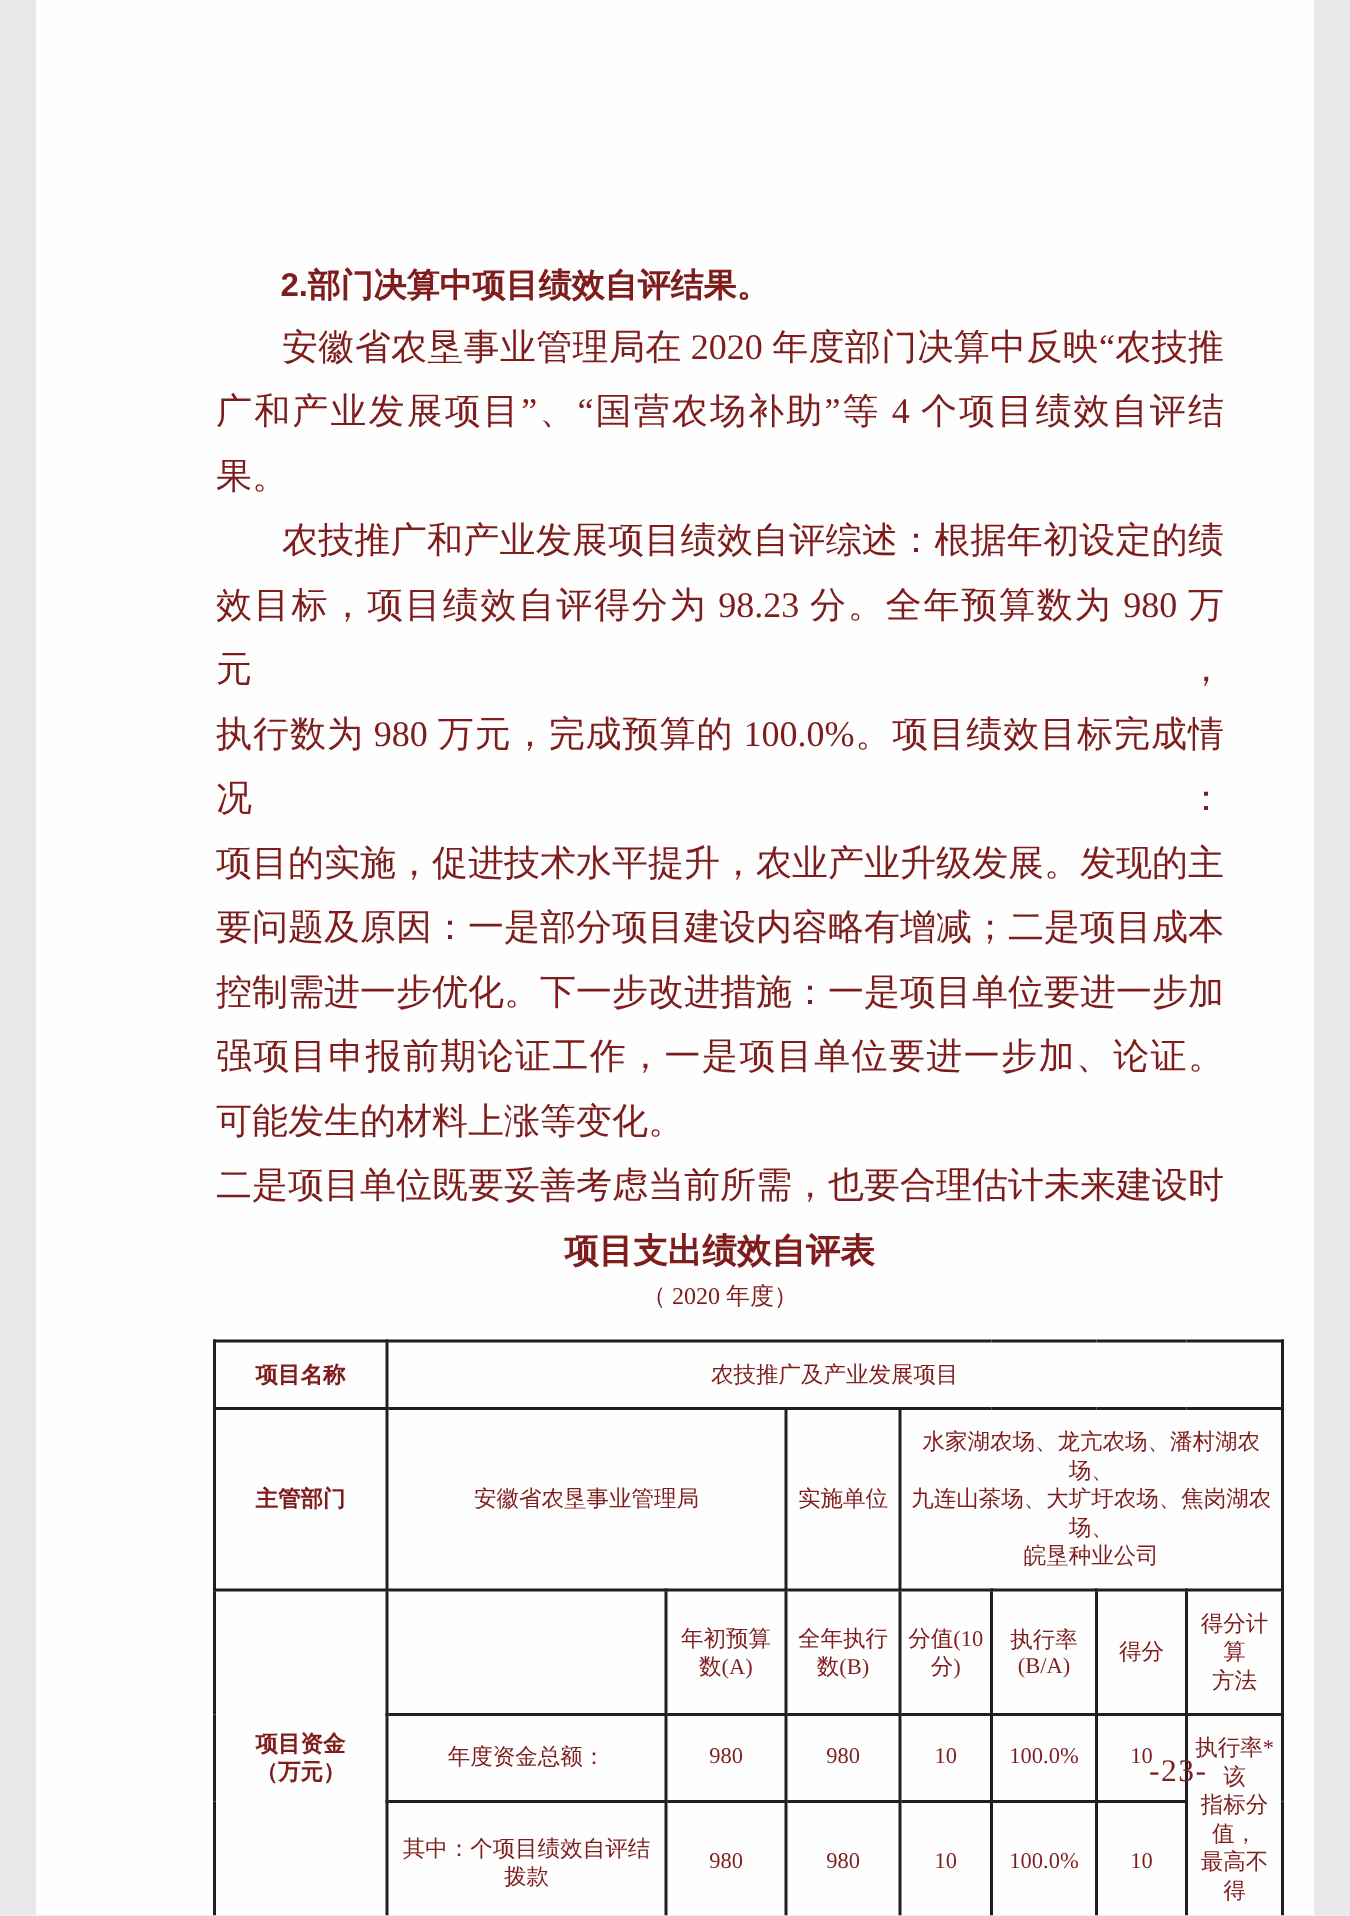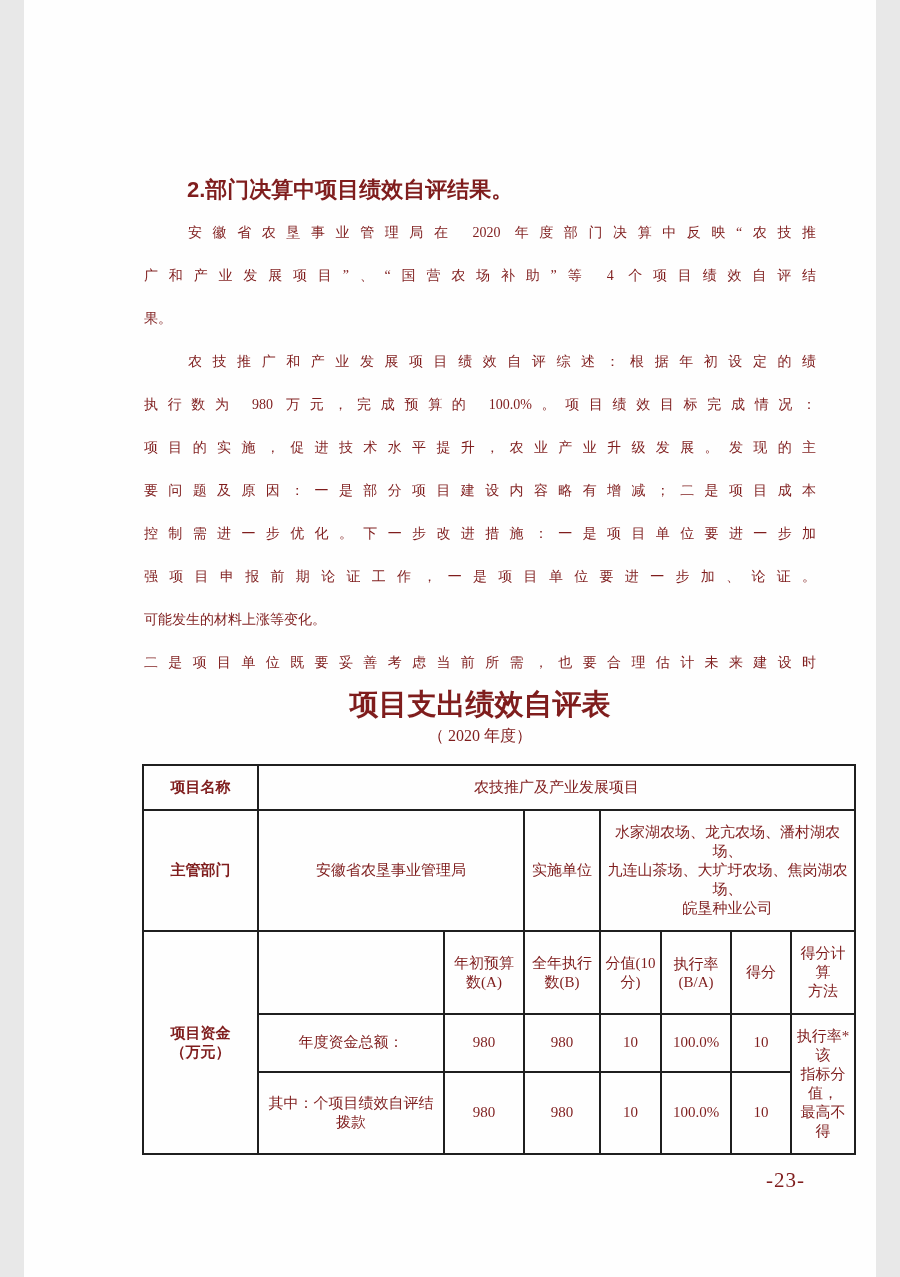--- a/index.html
+++ b/index.html
@@ -8,30 +8,30 @@
     background:#fefefe; color:#7f1d1d; overflow:hidden;
     font-family:"Liberation Serif", serif;
   }
   .content { position:absolute; left:120px; top:168px; width:672px; }
   .heading {
     font-family:"Liberation Sans", sans-serif;
     font-weight:bold; font-size:22px; line-height:43px;
     padding-left:43px;
   }
   .tline {
-    font-size:14px; line-height:43px;
+    font-size:24px; line-height:43px;
     text-align:justify; text-align-last:justify;
     white-space:normal;
   }
   .tline.first { text-indent:44px; }
   .tline.last  { text-align-last:left; }
   .table-title {
     margin-top:2px; text-align:center;
     font-family:"Liberation Sans", sans-serif;
-    font-weight:bold; font-size:29px; line-height:36px;
+    font-weight:bold; font-size:23px; line-height:36px;
   }
   .table-subtitle { text-align:center; font-size:16px; line-height:28px; }
   table.selftable {
     border-collapse:collapse; table-layout:fixed;
     width:712px; margin:14px 0 0 -2px;
   }
   table.selftable td {
     border:2px solid #1f1f1f;
     text-align:center; vertical-align:middle;
     font-size:15px; padding:12px 3px;
@@ -62,20 +62,21 @@
     <div class="heading">2.部门决算中项目绩效自评结果。</div>
 
     <div>
       <div class="tline first">安徽省农垦事业管理局在 2020 年度部门决算中反映“农技推</div>
       <div class="tline">广和产业发展项目”、“国营农场补助”等 4 个项目绩效自评结</div>
       <div class="tline last">果。</div>
     </div>
 
     <div>
       <div class="tline first">农技推广和产业发展项目绩效自评综述：根据年初设定的绩</div>
+      <div class="tline">效目标，项目绩效自评得分为 98.23 分。全年预算数为 980 万元，</div>
       <div class="tline">执行数为 980 万元，完成预算的 100.0%。项目绩效目标完成情况：</div>
       <div class="tline">项目的实施，促进技术水平提升，农业产业升级发展。发现的主</div>
       <div class="tline">要问题及原因：一是部分项目建设内容略有增减；二是项目成本</div>
       <div class="tline">控制需进一步优化。下一步改进措施：一是项目单位要进一步加</div>
       <div class="tline">强项目申报前期论证工作，一是项目单位要进一步加、论证。</div>
       <div class="tline last">可能发生的材料上涨等变化。</div>
       <div class="tline">二是项目单位既要妥善考虑当前所需，也要合理估计未来建设时</div>
     </div>
 
     <div class="table-title">项目支出绩效自评表</div>

